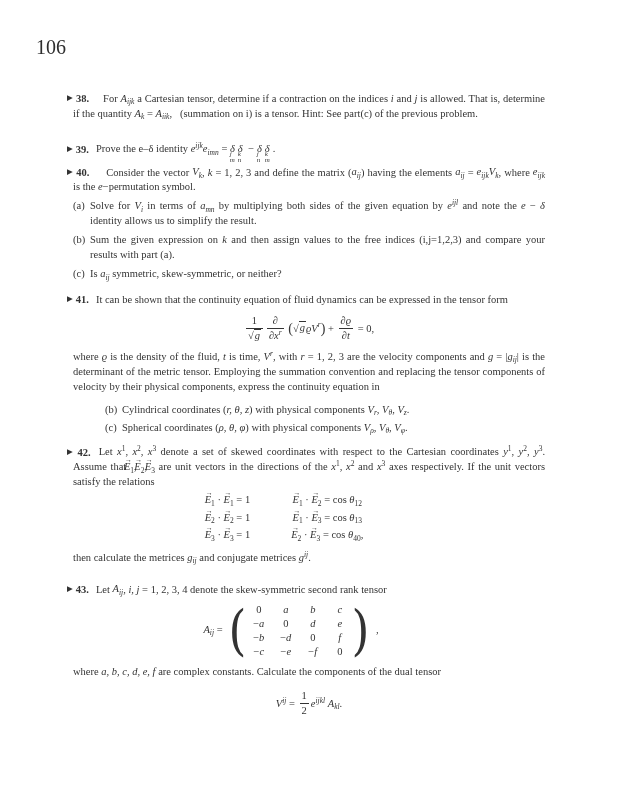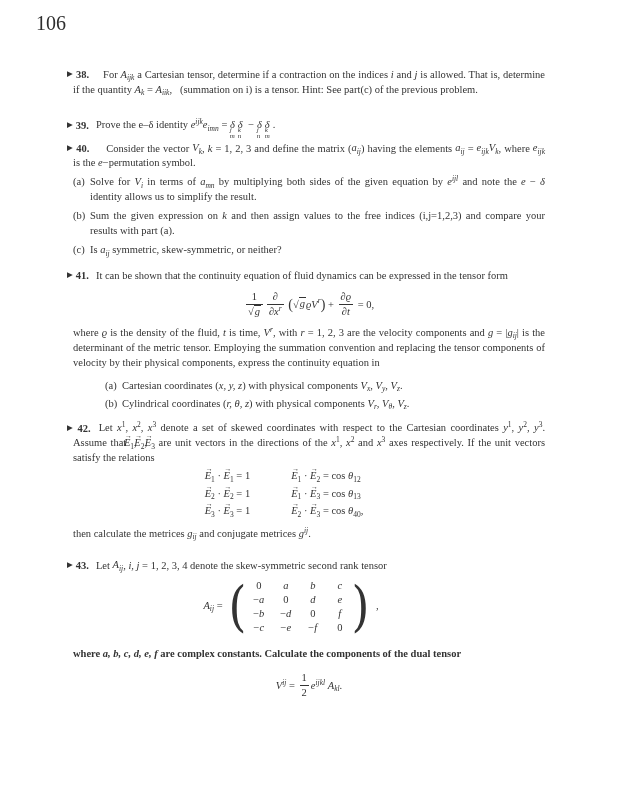--- a/index.html
+++ b/index.html
@@ -6,21 +6,21 @@
   .page{
     position:relative;
     width:572px;height:800px;
     background:#ffffff;
     color:#333333;
     font-family:"Liberation Serif","DejaVu Serif",serif;
     font-size:10.5px;
     line-height:15px;
     overflow:hidden;
     box-sizing:border-box;
-    padding-top:12px;
+    padding-top:36px;
   }
   .page-number{
     margin-left:36px;
     font-size:20px;
     line-height:22px;
     color:#2e2e2e;
   }
   .content{margin-left:73px;width:472px;}
   .prob{text-indent:-6px;text-align:justify;}
   .bullet{
@@ -84,20 +84,21 @@
   .p41b{text-align:justify;margin-top:2px;}
   
   .relations{
     margin:2px 0 0;
     display:flex;
     justify-content:center;
     gap:41px;
     line-height:17.5px;
     position:relative;
     left:-25px;
+    text-align:center;
   }
   .p42b{margin-top:6px;}
   
   .matrix-eq{margin:8px 0 0;text-align:center;position:relative;left:-18px;}
   .matrix{display:inline-flex;align-items:center;vertical-align:middle;margin:0 2px;}
   .paren{
     font-size:54px;
     line-height:0.95;
     font-weight:400;
     transform:scaleX(0.85);
@@ -115,21 +116,21 @@
   }
   .mcell{text-align:center;}
   .eq43{margin-top:12px;}
   
   #p38{margin-top:32px;}
   #p39{margin-top:20px;}
   #p40{}
   #p41{margin-top:10px;}
   #p42{margin-top:8px;}
   #p43{margin-top:16px;}
-  .p43b{margin-top:13px;font-weight:bold;}
+  .p43b{margin-top:7px;}
 </style>
 </head>
 <body>
 
 <div class="page">
 
   <div class="page-number">106</div>
 
   <div class="content">
 
@@ -168,24 +169,24 @@
       </div>
     </div>
 
     <div class="prob" id="p41">
       <span class="bullet">▶</span><span class="pnum">41.</span><span class="gap gw7"></span><span>It can be shown that the continuity equation of fluid dynamics can be expressed in the tensor form</span>
     </div>
     <div class="eq eq41"><span class="frac"><span class="fn">1</span><span class="fd"><span class="sqrt">√<span class="rad"><i>g</i></span></span></span></span><span class="frac"><span class="fn"><i>∂</i></span><span class="fd"><i>∂x</i><sup><i>r</i></sup></span></span> <span class="bigp">(</span><span class="sqrt">√<span class="rad"><i>g</i></span></span><i>ϱV</i><sup><i>r</i></sup><span class="bigp">)</span> + <span class="frac"><span class="fn"><i>∂ϱ</i></span><span class="fd"><i>∂t</i></span></span> = 0,</div>
     <div class="p41b">where <i>ϱ</i> is the density of the fluid, <i>t</i> is time, <i>V</i><sup><i>r</i></sup>, with <i>r</i> = 1, 2, 3 are the velocity components and <i>g</i> = |<i>g<sub>ij</sub></i>| is the determinant of the metric tensor. Employing the summation convention and replacing the tensor components of velocity by their physical components, express the continuity equation in</div>
     <div class="plist41">
       <div class="item41">
-        <span class="ilabel">(a)</span><span>Cartesian coordinates (<i>x, y, z</i>) with physical components <i>V<sub>x</sub></i>, <i>V<sub>y</sub></i>, <i>V<sub>z</sub></i>.</span>
+        <span class="ilabel">(b)</span><span>Cylindrical coordinates (<i>r, θ, z</i>) with physical components <i>V<sub>r</sub></i>, <i>V<sub>θ</sub></i>, <i>V<sub>z</sub></i>.</span>
       </div>
       <div class="item41">
-        <span class="ilabel">(b)</span><span>Cylindrical coordinates (<i>r, θ, z</i>) with physical components <i>V<sub>r</sub></i>, <i>V<sub>θ</sub></i>, <i>V<sub>z</sub></i>.</span>
+        <span class="ilabel">(c)</span><span>Spherical coordinates (<i>ρ, θ, φ</i>) with physical components <i>V<sub>ρ</sub></i>, <i>V<sub>θ</sub></i>, <i>V<sub>φ</sub></i>.</span>
       </div>
     </div>
 
     <div class="prob" id="p42">
       <span class="bullet">▶</span><span class="pnum">42.</span><span class="gap gw8"></span><span>Let <i>x</i><sup>1</sup>, <i>x</i><sup>2</sup>, <i>x</i><sup>3</sup> denote a set of skewed coordinates with respect to the Cartesian coordinates <i>y</i><sup>1</sup>, <i>y</i><sup>2</sup>, <i>y</i><sup>3</sup>. Assume that <span class="vec"><i>E</i></span><sub>1</sub>, <span class="vec"><i>E</i></span><sub>2</sub>, <span class="vec"><i>E</i></span><sub>3</sub> are unit vectors in the directions of the <i>x</i><sup>1</sup>, <i>x</i><sup>2</sup> and <i>x</i><sup>3</sup> axes respectively. If the unit vectors satisfy the relations</span>
     </div>
     <div class="relations">
       <div class="rel-col">
         <div><span class="vec"><i>E</i></span><sub>1</sub> · <span class="vec"><i>E</i></span><sub>1</sub> = 1</div>
         <div><span class="vec"><i>E</i></span><sub>2</sub> · <span class="vec"><i>E</i></span><sub>2</sub> = 1</div>

